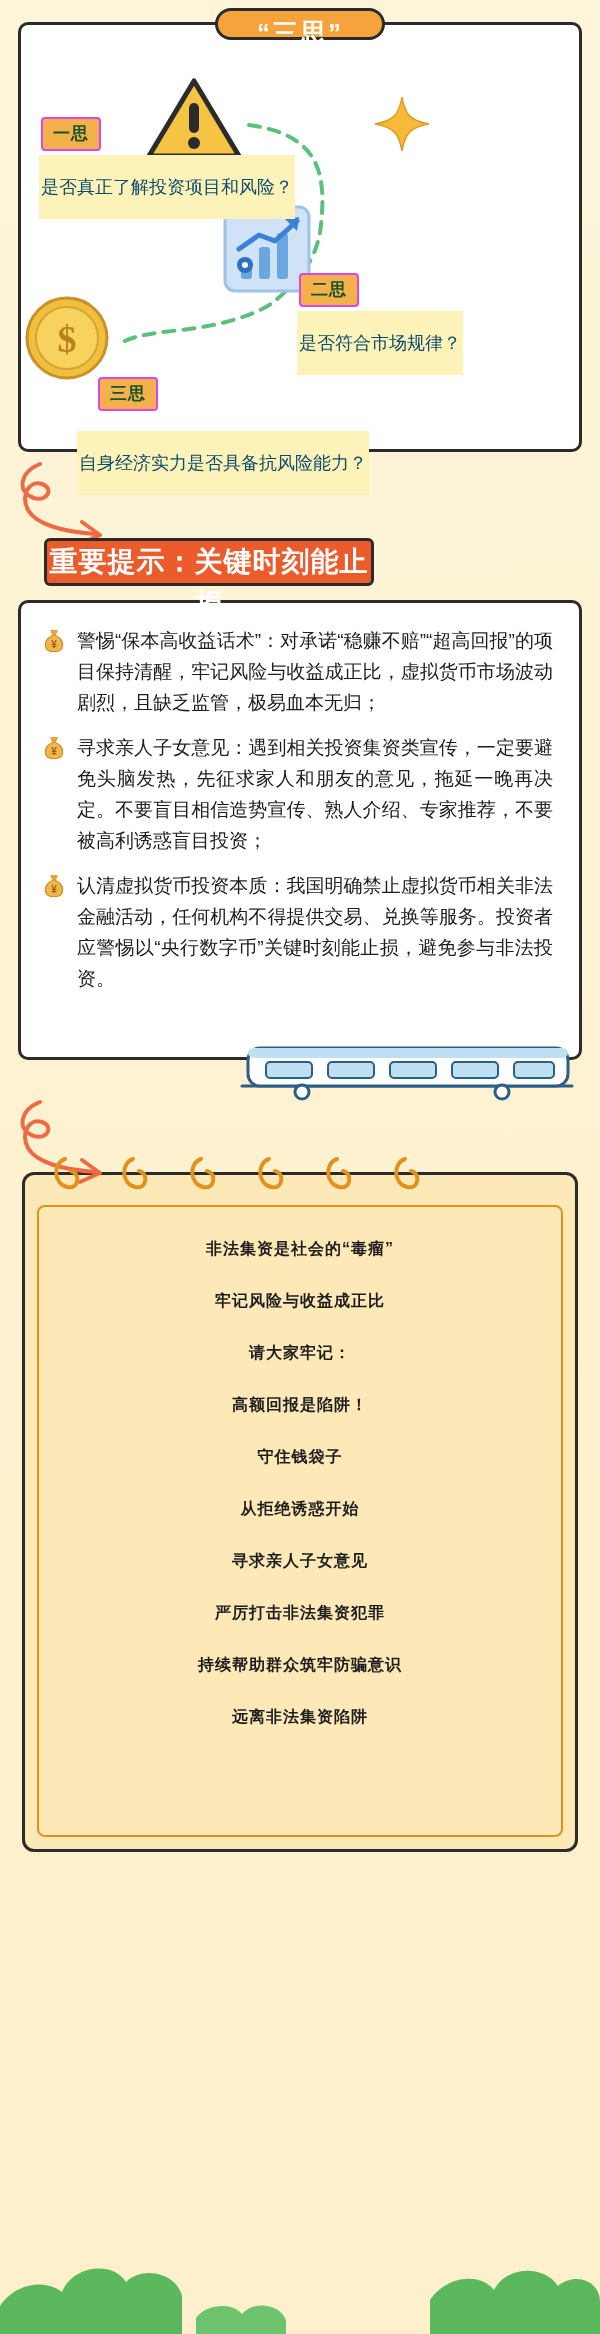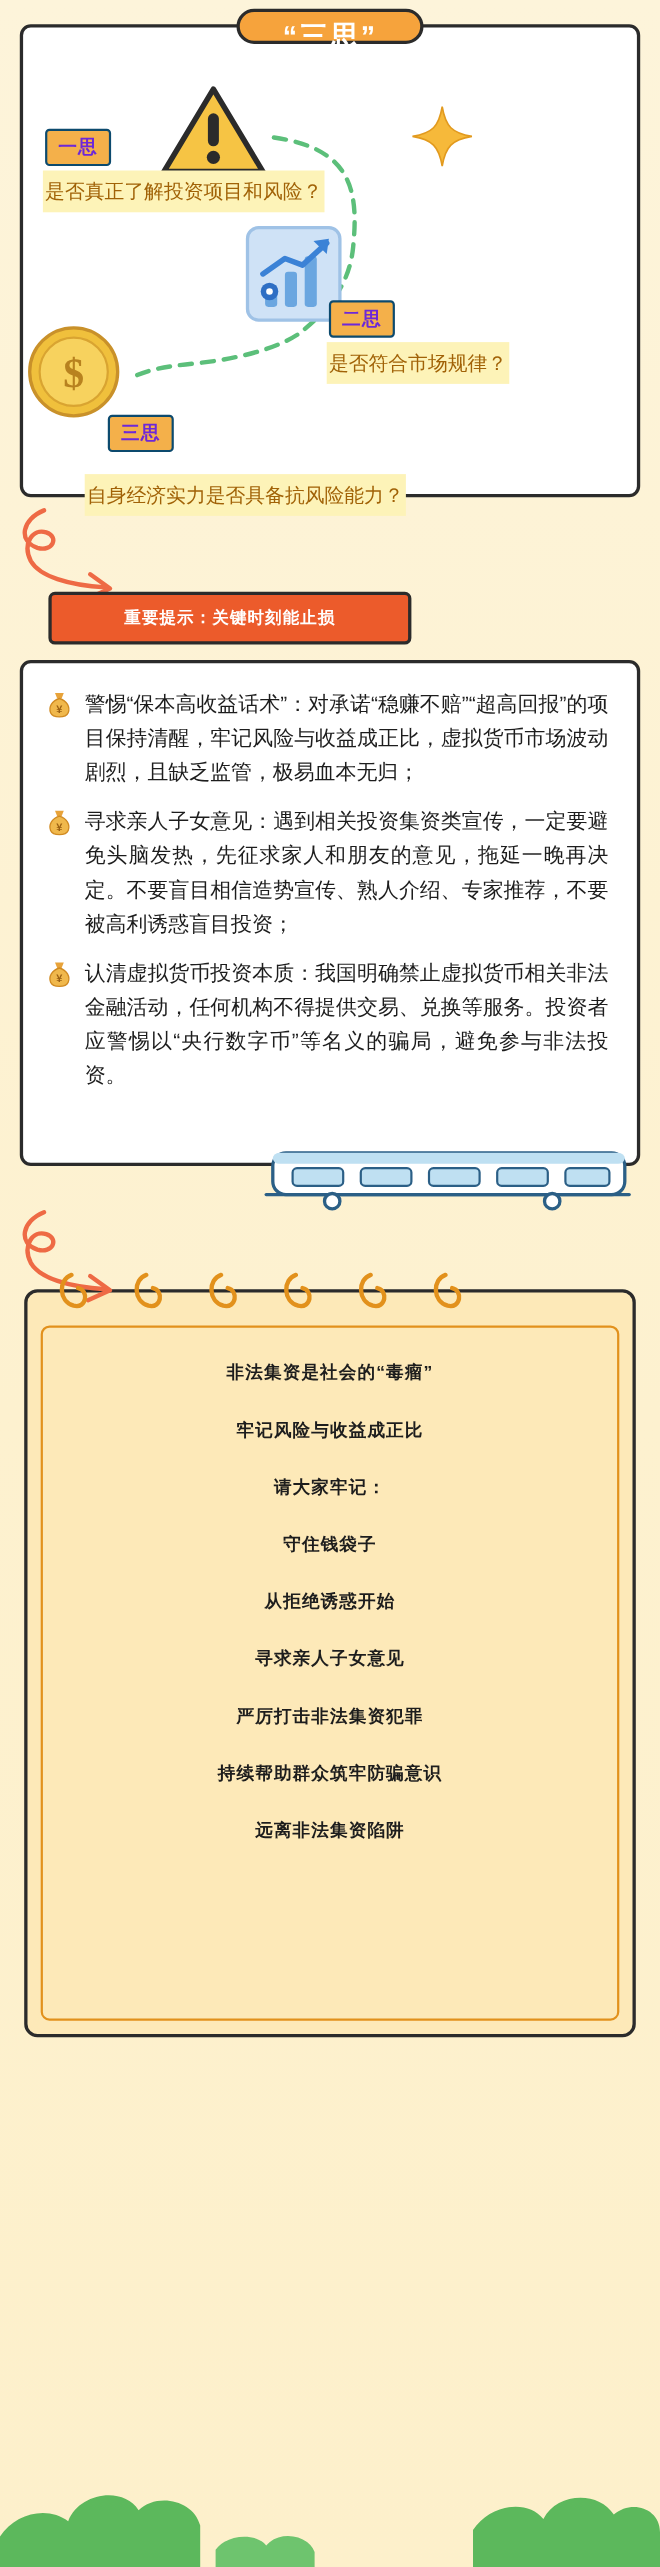--- a/index.html
+++ b/index.html
@@ -95,37 +95,37 @@
     left: 0;
     top: 0;
     width: 564px;
     height: 430px;
     z-index: 2;
   }
 
   .num-tag {
     position: absolute;
     background: #f4b04a;
-    border: 2px solid #0c4a6e;
+    border: 2px solid #d946ef;
     border-radius: 4px;
-    color: #6d28d9;
+    color: #14532d;
     font-size: 17px;
     font-weight: bold;
     padding: 3px 10px 4px 10px;
     z-index: 5;
     letter-spacing: 1px;
   }
   .q-text {
     position: absolute;
     font-size: 18px;
-    color: #a16207;
+    color: #0c4a6e;
     background: #fdf3b8;
     z-index: 5;
     line-height: 26px;
-    padding: 6px 2px;
+    padding: 19px 2px;
     white-space: nowrap;
   }
 
   .tag1 { left: 20px; top: 92px; }
   .txt1 { left: 18px; top: 130px; }
   .tag2 { left: 278px; top: 248px; }
   .txt2 { left: 276px; top: 286px; }
   .tag3 { left: 58px; top: 352px; margin-left: 19px; }
   .txt3 { left: 56px; top: 406px; }
 
@@ -148,21 +148,21 @@
     height: 48px;
     z-index: 5;
   }
   .banner {
     width: 330px;
     height: 48px;
     background: #ec5b2b;
     border: 3px solid #2b2b2b;
     border-radius: 6px;
     color: #ffffff;
-    font-size: 15px;
+    font-size: 28px;
     font-weight: bold;
     line-height: 42px;
     text-align: center;
     letter-spacing: 1px;
     box-sizing: border-box;
   }
 
   
   .card2 {
     position: absolute;
@@ -343,21 +343,21 @@
       </svg>
       <span>寻求亲人子女意见：遇到相关投资集资类宣传，一定要避免头脑发热，先征求家人和朋友的意见，拖延一晚再决定。不要盲目相信造势宣传、熟人介绍、专家推荐，不要被高利诱惑盲目投资；</span>
     </div>
 
     <div class="tip">
       <svg class="bulb" viewBox="0 0 22 26">
         <path d="M7,2 L15,2 L13,7 L9,7 Z" fill="#e8a33a"></path>
         <path d="M11,7 C18,9 21,15 19,20 C17,25 5,25 3,20 C1,15 4,9 11,7 Z" fill="#f0b84c" stroke="#d18b22" stroke-width="1.2"></path>
         <text x="11" y="20" font-size="10" font-weight="bold" fill="#9a5f12" text-anchor="middle" font-family="Liberation Sans, sans-serif">¥</text>
       </svg>
-      <span>认清虚拟货币投资本质：我国明确禁止虚拟货币相关非法金融活动，任何机构不得提供交易、兑换等服务。投资者应警惕以“央行数字币”等名义的骗局，避免参与非法投资。</span>
+      <span>认清虚拟货币投资本质：我国明确禁止虚拟货币相关非法金融活动，任何机构不得提供交易、兑换等服务。投资者应警惕以“央行数字币”关键时刻能止损，避免参与非法投资。</span>
     </div>
   </div>
 
   <svg class="train" viewBox="0 0 350 78">
     <path d="M10,58 L340,58" stroke="#2b5f86" stroke-width="3" stroke-linecap="round"></path>
     <rect x="16" y="20" width="320" height="38" rx="12" fill="#ffffff" stroke="#2b5f86" stroke-width="3"></rect>
     <rect x="16" y="20" width="320" height="10" rx="6" fill="#bfe0f2"></rect>
     <rect x="34" y="34" width="46" height="16" rx="4" fill="#bfe0f2" stroke="#2b5f86" stroke-width="2"></rect>
     <rect x="96" y="34" width="46" height="16" rx="4" fill="#bfe0f2" stroke="#2b5f86" stroke-width="2"></rect>
     <rect x="158" y="34" width="46" height="16" rx="4" fill="#bfe0f2" stroke="#2b5f86" stroke-width="2"></rect>
@@ -383,20 +383,21 @@
         <path d="M218,6 C206,10 206,30 220,34 C232,37 234,20 224,18"></path>
         <path d="M286,6 C274,10 274,30 288,34 C300,37 302,20 292,18"></path>
         <path d="M354,6 C342,10 342,30 356,34 C368,37 370,20 360,18"></path>
       </g>
     </svg>
 
     <div class="slogan">
       <div>非法集资是社会的“毒瘤”</div>
       <div>牢记风险与收益成正比</div>
       <div>请大家牢记：</div>
+      <div>高额回报是陷阱！</div>
       <div>守住钱袋子</div>
       <div>从拒绝诱惑开始</div>
       <div>寻求亲人子女意见</div>
       <div>严厉打击非法集资犯罪</div>
       <div>持续帮助群众筑牢防骗意识</div>
       <div>远离非法集资陷阱</div>
     </div>
   </div>
 
   <svg class="bushes" viewBox="0 0 600 120" preserveAspectRatio="none">

